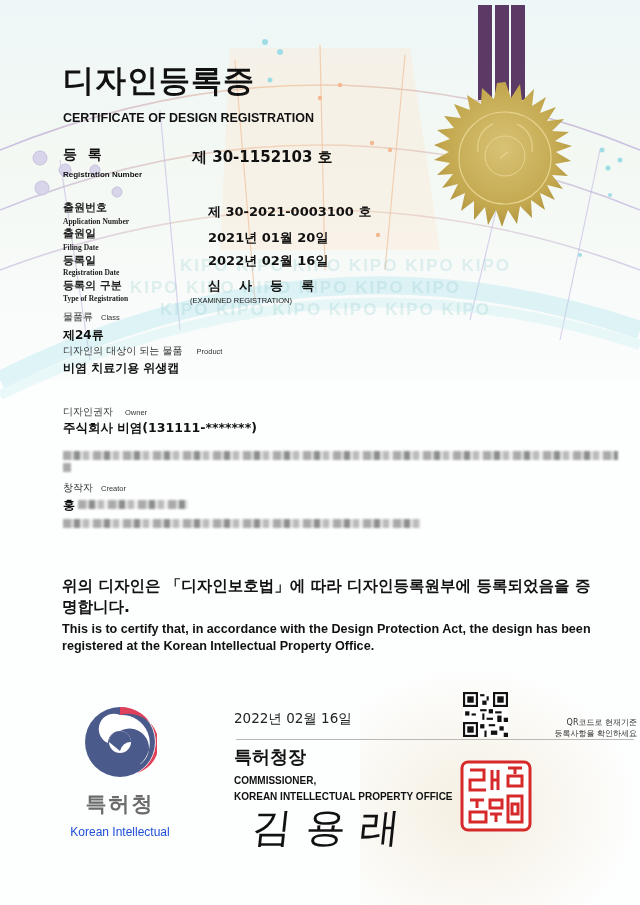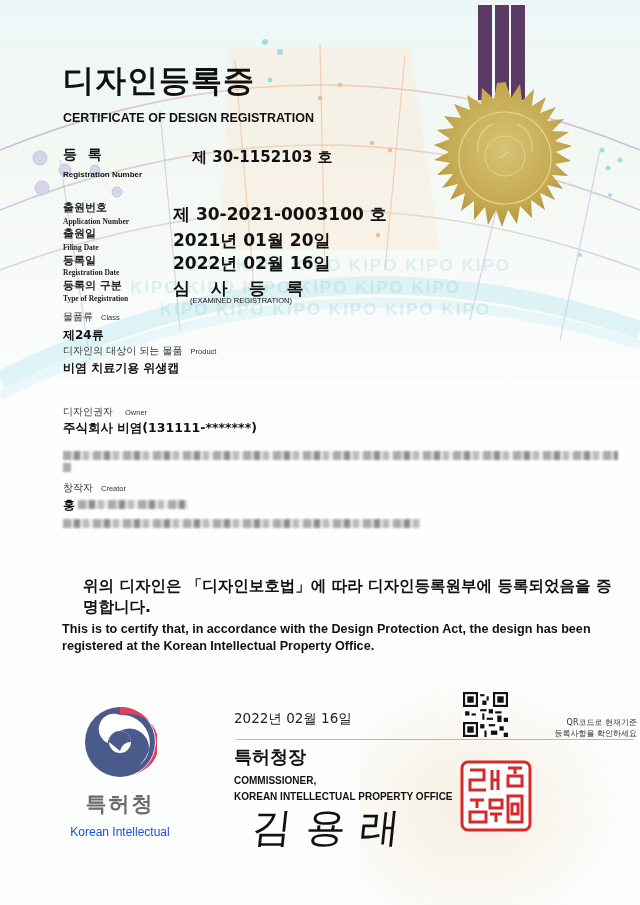--- a/index.html
+++ b/index.html
@@ -27,38 +27,38 @@
   
   .ribbon { position: absolute; top: 5px; width: 14px; height: 95px; background: #5b3b66; }
   .seal { position: absolute; left: 418px; top: 80px; width: 175px; height: 165px; }
 
   
   .title-ko { position: absolute; left: 63px; top: 60px; font-size: 31px; font-weight: bold; letter-spacing: 1px; }
   .title-en { position: absolute; left: 63px; top: 111px; font-size: 12.5px; font-weight: bold; font-family: "Liberation Sans", sans-serif; }
 
   .lbl-ko { position: absolute; left: 63px; font-size: 11px; font-weight: bold; color: #222; }
   .lbl-en { position: absolute; left: 63px; font-size: 7.5px; font-weight: bold; color: #222; font-family: Liberation Serif, serif; }
-  .val { position: absolute; left: 173px; font-size: 17px; font-weight: bold; }
+  .val { position: absolute; left: 208px; font-size: 13px; font-weight: bold; }
   .val-sub { position: absolute; left: 190px; font-size: 7.5px; font-weight: normal; font-family: "Liberation Sans", sans-serif; }
 
   .reg-lbl { position: absolute; left: 63px; top: 146px; font-size: 14px; font-weight: bold; letter-spacing: 3px; }
   .reg-lbl-en { position: absolute; left: 63px; top: 170px; font-size: 8px; font-weight: bold; font-family: "Liberation Sans", sans-serif; }
   .reg-val { position: absolute; left: 192px; top: 148px; font-size: 15px; font-weight: bold; }
 
   .small-ko { position: absolute; left: 63px; font-size: 10px; color: #333; }
   .small-en { font-size: 7.5px; color: #333; font-family: "Liberation Sans", sans-serif; margin-left: 8px; }
   .bold-ko { position: absolute; left: 63px; font-size: 12px; font-weight: bold; }
 
   .blur-line {
     position: absolute; height: 9px;
     background: repeating-linear-gradient(90deg, #9c9c9c 0 8px, #d4d4d4 8px 11px, #7a7a7a 11px 17px, #e0e0e0 17px 20px, #b0b0b0 20px 26px, #ececec 26px 30px);
     filter: blur(1.2px); opacity: 0.85;
   }
 
-  .cert-ko { position: absolute; left: 62px; top: 576px; font-size: 15.5px; font-weight: bold; line-height: 21px; width: 540px; margin-left: 21px; }
+  .cert-ko { position: absolute; left: 62px; top: 576px; font-size: 15.5px; font-weight: bold; line-height: 21px; width: 540px; }
   .cert-en { position: absolute; left: 62px; top: 621px; font-size: 12.6px; font-weight: bold; line-height: 17px; width: 560px; font-family: "Liberation Sans", sans-serif; }
 
   
   .footer-bg {
     position: absolute; left: 360px; top: 665px; width: 280px; height: 240px;
     background: radial-gradient(ellipse at 40% 60%, rgba(230, 210, 170, 0.35), rgba(255,255,255,0) 70%);
   }
   .logo { position: absolute; left: 83px; top: 705px; width: 74px; height: 74px; }
   .logo-ko { position: absolute; left: 40px; top: 790px; width: 160px; text-align: center; font-size: 21px; font-weight: bold; color: #6b6b6b; letter-spacing: 2px; }
   .logo-en { position: absolute; left: 40px; top: 824px; width: 160px; text-align: center; font-size: 12px; color: #1d4ed8; line-height: 16px; font-family: "Liberation Sans", sans-serif; }
@@ -178,21 +178,21 @@
   <div class="lbl-en" style="top:294px">Type of Registration</div>
   <div class="val" style="top:277px; white-space:pre; letter-spacing:3px">심  사  등  록</div>
   <div class="val-sub" style="top:296px">(EXAMINED REGISTRATION)</div>
 
   <div class="small-ko" style="top:310px">
     <span>물품류</span><span class="small-en">Class</span>
   </div>
   <div class="bold-ko" style="top:327px">제24류</div>
 
   <div class="small-ko" style="top:344px">
-    <span>디자인의 대상이 되는 물품</span><span class="small-en" style="margin-left:8px">Product</span>
+    <span>디자인의 대상이 되는 물품</span><span class="small-en" style="margin-left:14px">Product</span>
   </div>
   <div class="bold-ko" style="top:360px">비염 치료기용 위생캡</div>
 
   <div class="small-ko" style="top:405px">
     <span>디자인권자</span><span class="small-en" style="margin-left:12px">Owner</span>
   </div>
   <div class="bold-ko" style="top:420px; font-size:12.5px">주식회사 비염(131111-*******)</div>
   <div class="blur-line" style="left:63px; top:451px; width:555px"></div>
   <div class="blur-line" style="left:63px; top:463px; width:8px"></div>
 

